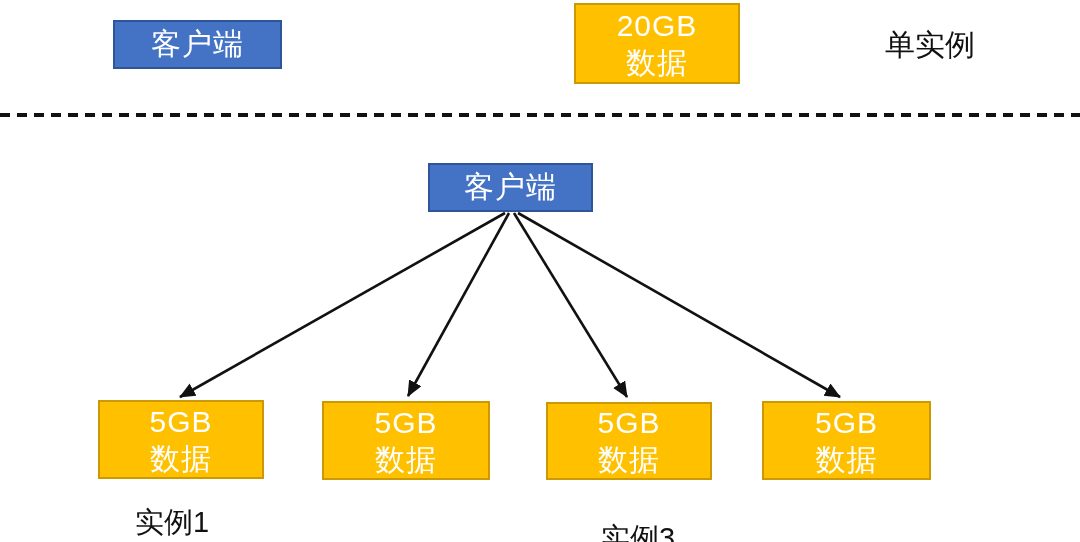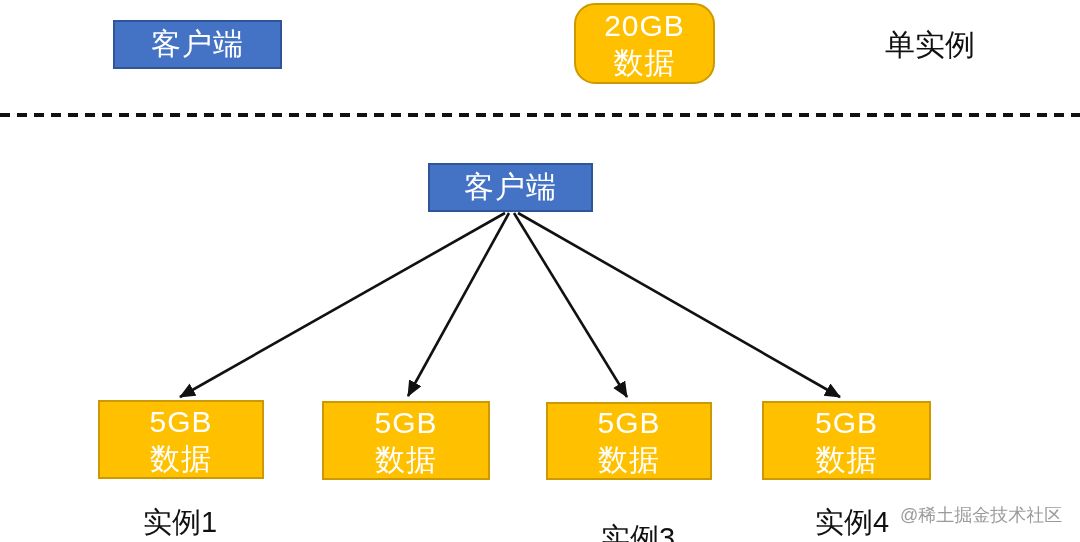--- a/index.html
+++ b/index.html
@@ -68,28 +68,28 @@
     pointer-events: none;
   }
   .watermark {
     color: #9B9B9B;
     font-size: 18px;
     white-space: nowrap;
   }
 
   
   #top-client-box   { left: 113px; top: 20px;  width: 169px; height: 49px; }
-  #top-data-box     { left: 574px; top: 3px;   width: 141px; height: 81px; border-radius: 21px; }
+  #top-data-box     { left: 574px; top: 3px;   width: 166px; height: 81px; }
   #single-instance  { left: 885px; top: 25px; }
   #mid-client-box   { left: 428px; top: 163px; width: 165px; height: 49px; }
   #inst-box-0 { left: 98px;  top: 400px; width: 166px; height: 79px; }
   #inst-box-1 { left: 322px; top: 401px; width: 168px; height: 79px; }
   #inst-box-2 { left: 546px; top: 402px; width: 166px; height: 78px; }
   #inst-box-3 { left: 762px; top: 401px; width: 169px; height: 79px; }
-  #inst-label-0 { left: 180px; top: 503px; }
+  #inst-label-0 { left: 172px; top: 503px; }
   #inst-label-1 { left: 412px; top: 503px; }
   #inst-label-2 { left: 638px; top: 503px; margin-top: 16px; }
   #inst-label-3 { left: 852px; top: 503px; }
   #watermark { left: 900px; top: 503px; }
 </style>
 </head>
 <body>
 
 <div class="canvas">
 
@@ -134,17 +134,15 @@
     <span>5GB</span>
     <span>数据</span>
   </div>
   <div id="inst-box-3" class="abs data-box">
     <span>5GB</span>
     <span>数据</span>
   </div>
 
   <div id="inst-label-0" class="abs instance-label">实例1</div>
   <div id="inst-label-2" class="abs instance-label">实例3</div>
-  <div id="inst-label-3" class="abs instance-label">实例4</div>
 
-  <div id="watermark" class="abs watermark">@稀土掘金技术社区</div>
 
 </div>
 
 </body></html>

